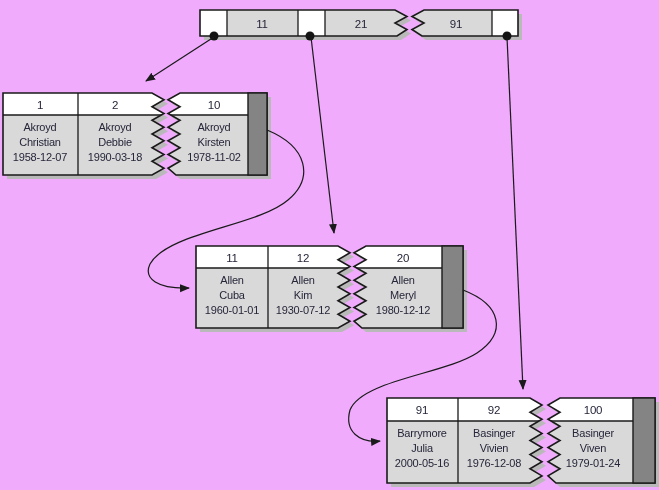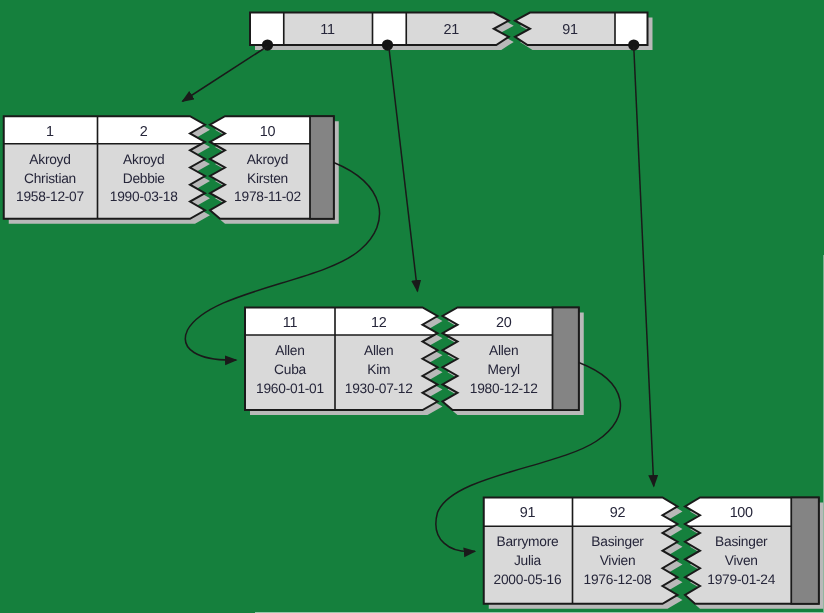--- a/index.html
+++ b/index.html
@@ -1,19 +1,19 @@
 <!DOCTYPE html>
 <html><head>
 <meta charset="utf-8">
 <style>
   html,body{margin:0;padding:0;background:#ffffff;}
   .stage{
     position:relative;
     width:659px;height:490px;
-    background:#15803d;
+    background:#f0abfc;
     font-family:"Liberation Sans", sans-serif;
     overflow:hidden;
   }
   svg{display:block;}
   .shadow{fill:#b9b9b9;stroke:none;}
   .boxfill{fill:#ffffff;stroke:none;}
   .boxline{fill:none;stroke:#1a1a1a;stroke-width:1.6;stroke-linejoin:miter;}
   .gray{fill:#d9d9d9;stroke:none;}
   .iline{stroke:#1a1a1a;stroke-width:1.3;}
   .darkblock{fill:#848484;stroke:#1a1a1a;stroke-width:1.4;}

